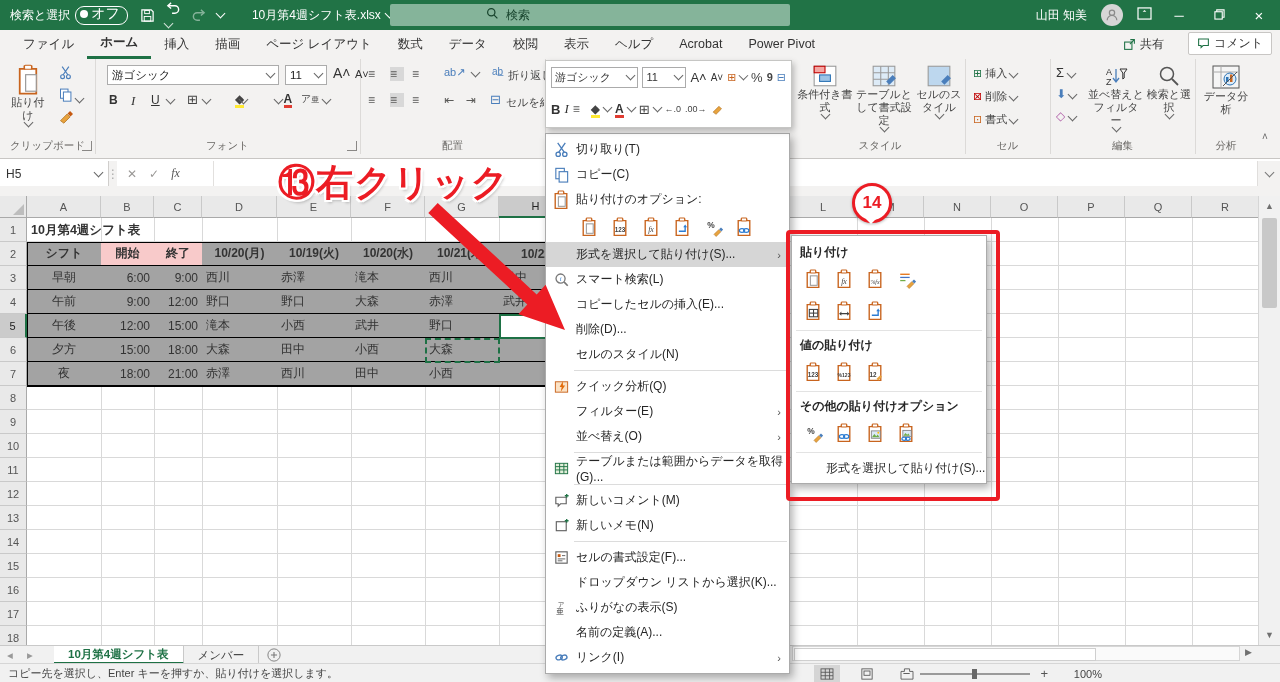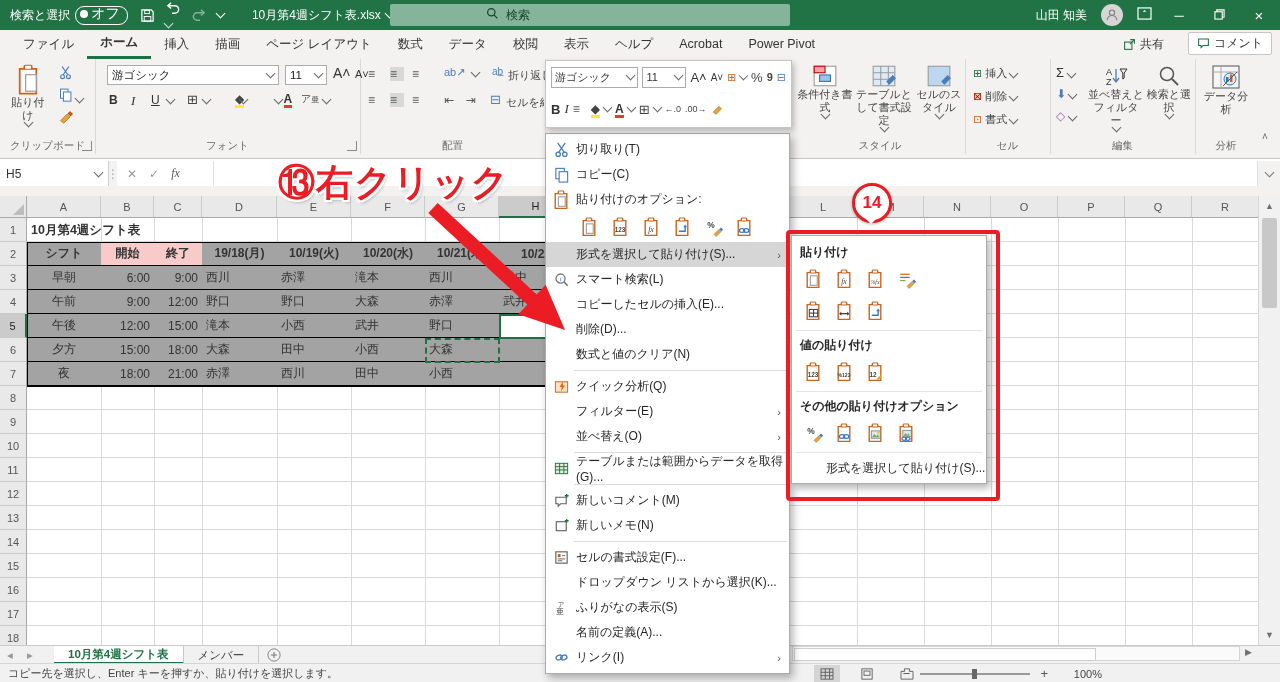--- a/index.html
+++ b/index.html
@@ -427,21 +427,21 @@
       <div class="rowhdr" style="top: 310px;">13</div>
       <div class="rowhdr" style="top: 334px;">14</div>
       <div class="rowhdr" style="top: 358px;">15</div>
       <div class="rowhdr" style="top: 382px;">16</div>
       <div class="rowhdr" style="top: 406px;">17</div>
       <div class="rowhdr" style="top: 430px;">18</div>
       <div class="a1title" style="left: 31px; top: 22px; height: 24px;">10月第4週シフト表</div>
       <div class="cell hd" style="left: 27px; width: 75px; top: 46px;">シフト</div>
       <div class="cell hd pink" style="left: 101px; width: 54px; top: 46px;">開始</div>
       <div class="cell hd pink" style="left: 154px; width: 49px; top: 46px;">終了</div>
-      <div class="cell hd" style="left: 202px; width: 76px; top: 46px;">19/18(月)</div>
+      <div class="cell hd" style="left: 202px; width: 76px; top: 46px;">10/20(月)</div>
       <div class="cell hd" style="left: 277px; width: 75px; top: 46px;">10/19(火)</div>
       <div class="cell hd" style="left: 351px; width: 75px; top: 46px;">10/20(水)</div>
       <div class="cell hd" style="left: 425px; width: 75px; top: 46px;">10/21(木)</div>
       <div class="cell hd" style="left: 499px; width: 75px; top: 46px;">10/22</div>
       <div class="cell c" style="left: 27px; width: 75px; top: 70px;">早朝</div>
       <div class="cell r" style="left: 101px; width: 54px; top: 70px;">6:00</div>
       <div class="cell r" style="left: 154px; width: 49px; top: 70px;">9:00</div>
       <div class="cell l" style="left: 202px; width: 76px; top: 70px;">西川</div>
       <div class="cell l" style="left: 277px; width: 75px; top: 70px;">赤澤</div>
       <div class="cell l" style="left: 351px; width: 75px; top: 70px;">滝本</div>
@@ -668,21 +668,21 @@
       <div class="mi">
         <span class="mi-icon"></span>
         <span>コピーしたセルの挿入(E)...</span>
       </div>
       <div class="mi">
         <span class="mi-icon"></span>
         <span>削除(D)...</span>
       </div>
       <div class="mi">
         <span class="mi-icon"></span>
-        <span>数式と値のクリア(N)</span>
+        <span>セルのスタイル(N)</span>
       </div>
       <div class="mi-sep"></div>
       <div class="mi">
         <span class="mi-icon">
           <svg width="17" height="17" viewBox="0 0 18 18">
             <rect x="2.5" y="4" width="13" height="11" fill="#FBE2C5" stroke="#C8641E"></rect>
             <path d="M10.5 3.5 L7 9.5 h2.2 L8.2 14.5 L12.8 8 h-2.3z" fill="#E36C0A"></path>
           </svg>
         </span>
         <span>クイック分析(Q)</span>

